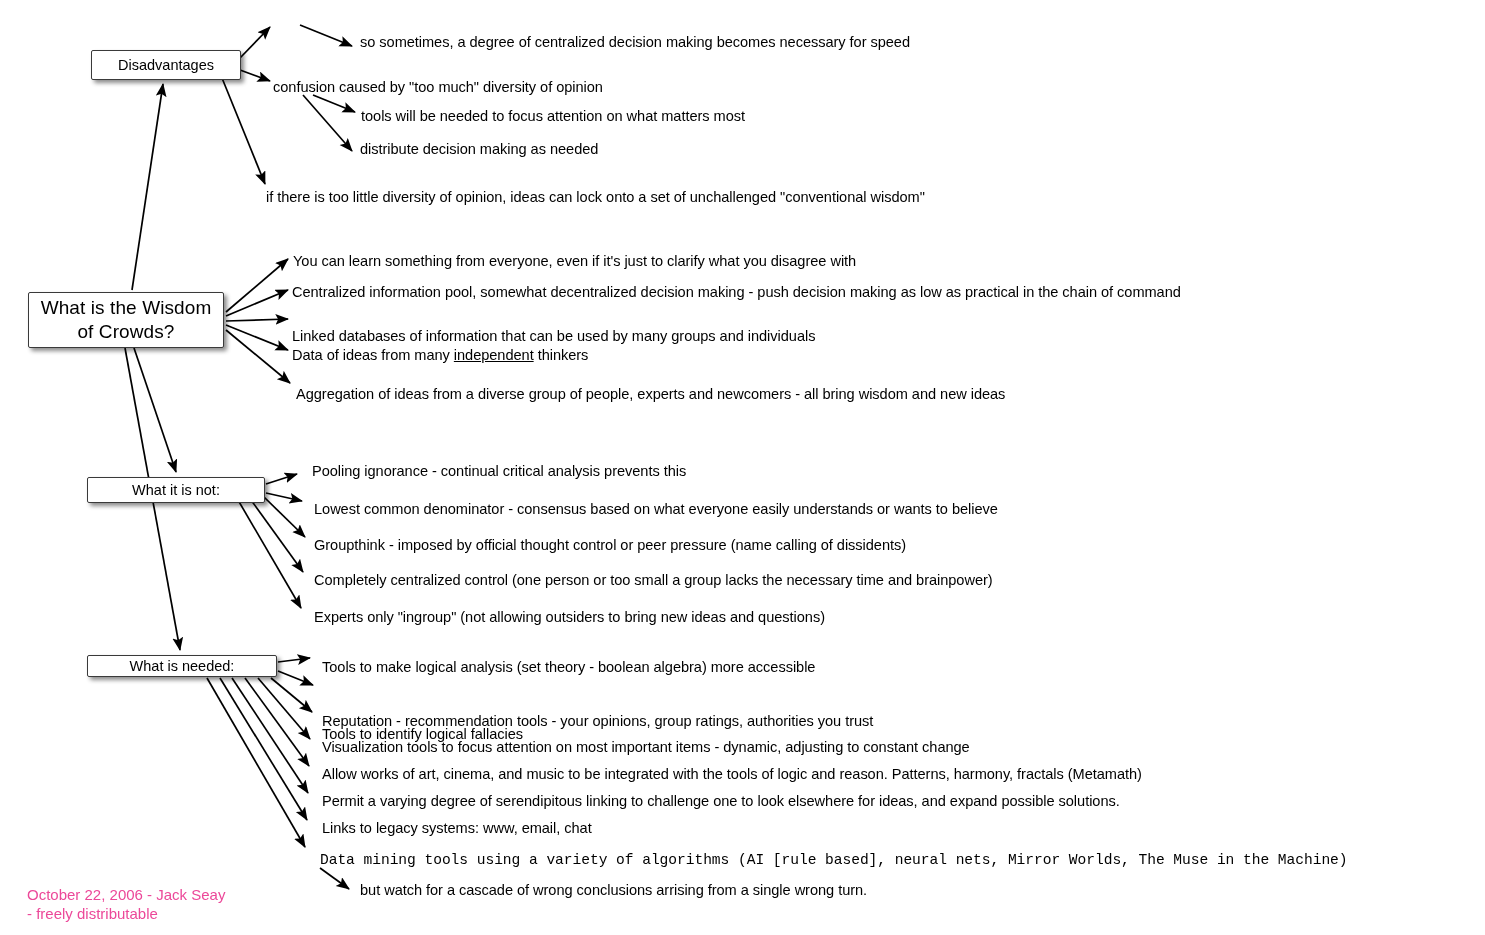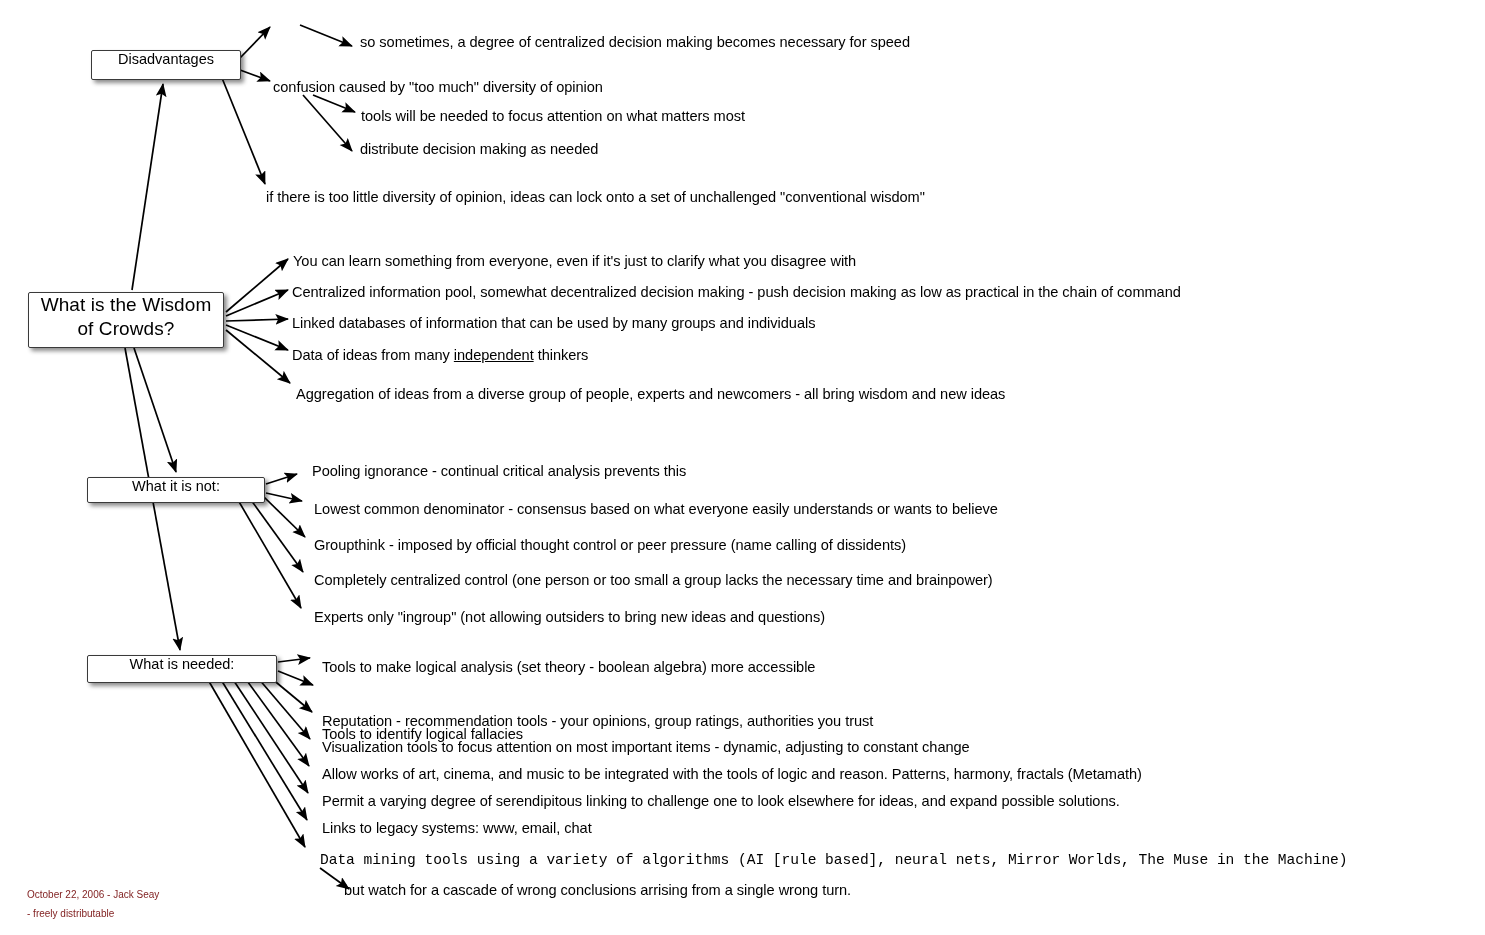--- a/index.html
+++ b/index.html
@@ -24,20 +24,21 @@
     pointer-events: none;
   }
   .node {
     position: absolute;
     box-sizing: border-box;
     background: #ffffff;
     border: 1.5px solid #3a3a3a;
     border-radius: 2px;
     box-shadow: 3px 3px 4px rgba(0,0,0,0.45);
     display: flex;
+    align-items: center;
     justify-content: center;
     text-align: center;
     color: #000000;
     z-index: 5;
   }
   .node.central {
     font-size: 19px;
     line-height: 24px;
     letter-spacing: 0.1px;
   }
@@ -51,23 +52,23 @@
     line-height: 18px;
     color: #000000;
     white-space: nowrap;
     letter-spacing: -0.05px;
   }
   .leaf u {
     text-decoration: underline;
   }
   .footer {
     position: absolute;
-    font-size: 10px;
+    font-size: 15px;
     line-height: 19px;
-    color: #7f1d1d;
+    color: #ec4899;
     white-space: pre-line;
   }
 </style>
 </head>
 <body>
 
 <div id="canvas">
 
   <svg id="arrows" viewBox="0 0 1485 935" width="1485" height="935" xmlns="http://www.w3.org/2000/svg">
     <defs>
@@ -123,48 +124,48 @@
   </div>
 
   <div class="node branch" style="left:91px; top:50px; width:150px; height:30px;">
     <span>Disadvantages</span>
   </div>
 
   <div class="node branch" style="left:87px; top:477px; width:178px; height:26px;">
     <span>What it is not:</span>
   </div>
 
-  <div class="node branch" style="left:87px; top:655px; width:190px; height:28px;">
+  <div class="node branch" style="left:87px; top:655px; width:190px; height:22px;">
     <span>What is needed:</span>
   </div>
 
   <div class="leaf" style="left:360px; top:33px;">so sometimes, a degree of centralized decision making becomes necessary for speed</div>
   <div class="leaf" style="left:273px; top:78px;">confusion caused by "too much" diversity of opinion</div>
   <div class="leaf" style="left:361px; top:107px;">tools will be needed to focus attention on what matters most</div>
   <div class="leaf" style="left:360px; top:140px;">distribute decision making as needed</div>
   <div class="leaf" style="left:266px; top:188px;">if there is too little diversity of opinion, ideas can lock onto a set of unchallenged "conventional wisdom"</div>
 
   <div class="leaf" style="left:293px; top:252px;">You can learn something from everyone, even if it's just to clarify what you disagree with</div>
   <div class="leaf" style="left:292px; top:283px;">Centralized information pool, somewhat decentralized decision making - push decision making as low as practical in the chain of command</div>
-  <div class="leaf" style="left:292px; top:314px;">Linked databases of information that can be used by many groups and individuals</div>
+  <div class="leaf" style="left:292px; top:327px;">Linked databases of information that can be used by many groups and individuals</div>
   <div class="leaf" style="left:292px; top:346px;"><span>Data of ideas from many </span><u>independent</u><span> thinkers</span></div>
   <div class="leaf" style="left:296px; top:385px;">Aggregation of ideas from a diverse group of people, experts and newcomers - all bring wisdom and new ideas</div>
 
   <div class="leaf" style="left:312px; top:462px;">Pooling ignorance - continual critical analysis prevents this</div>
   <div class="leaf" style="left:314px; top:500px;">Lowest common denominator - consensus based on what everyone easily understands or wants to believe</div>
   <div class="leaf" style="left:314px; top:536px;">Groupthink - imposed by official thought control or peer pressure (name calling of dissidents)</div>
   <div class="leaf" style="left:314px; top:571px;">Completely centralized control (one person or too small a group lacks the necessary time and brainpower)</div>
   <div class="leaf" style="left:314px; top:608px;">Experts only "ingroup" (not allowing outsiders to bring new ideas and questions)</div>
 
   <div class="leaf" style="left:322px; top:658px;">Tools to make logical analysis (set theory - boolean algebra) more accessible</div>
   <div class="leaf" style="left:322px; top:725px;">Tools to identify logical fallacies</div>
   <div class="leaf" style="left:322px; top:712px;">Reputation - recommendation tools - your opinions, group ratings, authorities you trust</div>
   <div class="leaf" style="left:322px; top:738px;">Visualization tools to focus attention on most important items - dynamic, adjusting to constant change</div>
   <div class="leaf" style="left:322px; top:765px;">Allow works of art, cinema, and music to be integrated with the tools of logic and reason. Patterns, harmony, fractals (Metamath)</div>
   <div class="leaf" style="left:322px; top:792px;">Permit a varying degree of serendipitous linking to challenge one to look elsewhere for ideas, and expand possible solutions.</div>
   <div class="leaf" style="left:322px; top:819px;">Links to legacy systems: www, email, chat</div>
   <div class="leaf" style="left:320px; top:851px;font-family:Liberation Mono, monospace;">Data mining tools using a variety of algorithms (AI [rule based], neural nets, Mirror Worlds, The Muse in the Machine)</div>
-  <div class="leaf" style="left:344px; top:881px;">but watch for a cascade of wrong conclusions arrising from a single wrong turn.</div>
+  <div class="leaf" style="left:360px; top:881px;">but watch for a cascade of wrong conclusions arrising from a single wrong turn.</div>
 
   <div class="footer" style="left:27px; top:885px;">October 22, 2006 - Jack Seay
 - freely distributable</div>
 
 </div>
 
 </body></html>

